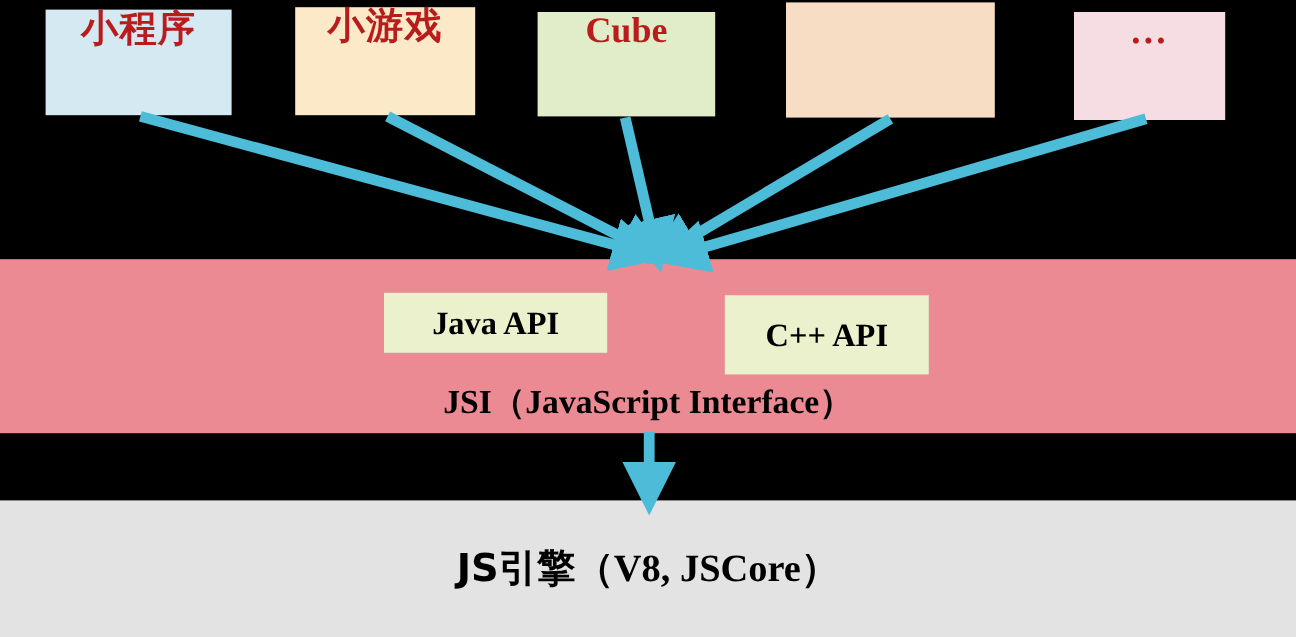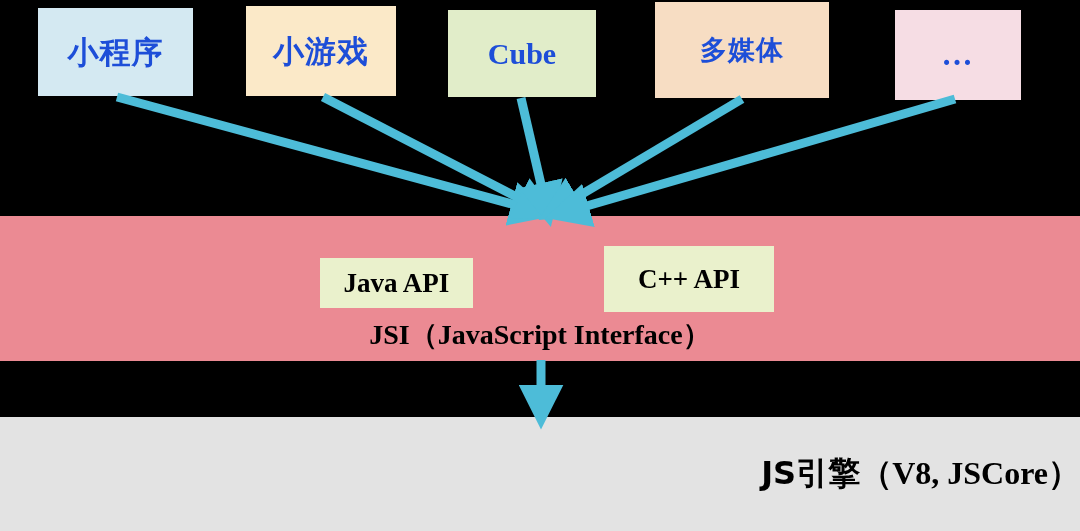--- a/index.html
+++ b/index.html
@@ -32,22 +32,22 @@
     height: 114px;
     background: #e3e3e3;
   }
 
   
   .top-box {
     position: absolute;
     display: flex;
     flex-direction: column;
     align-items: center;
-    justify-content: center;
-    color: #1d4ed8;
+    justify-content: flex-start;
+    color: #b91c1c;
     text-align: center;
     line-height: 1.05;
   }
   .cjk {
     font-family: "DejaVu Sans", "Liberation Sans", sans-serif;
     font-weight: bold;
   }
   .latin {
     font-family: "Liberation Serif", "DejaVu Serif", serif;
     font-weight: bold;
@@ -81,21 +81,21 @@
     position: absolute;
     display: flex;
     align-items: center;
     justify-content: center;
     background: #eaf1cc;
     color: #000000;
     font-family: "Liberation Serif", "DejaVu Serif", serif;
     font-weight: bold;
     font-size: 27px;
   }
-  #api-java { left: 320px; top: 258px; width: 153px; height: 50px; }
+  #api-java { left: 320px; top: 244px; width: 186px; height: 50px; }
   #api-cpp  { left: 604px; top: 246px; width: 170px; height: 66px; }
 
   #jsi-label {
     position: absolute;
     left: 0;
     top: 316px;
     width: 1080px;
     text-align: center;
     color: #000000;
     font-family: "Liberation Serif", "DejaVu Serif", serif;
@@ -103,21 +103,21 @@
     font-size: 28px;
     letter-spacing: 0px;
   }
 
   
   #engine-label {
     position: absolute;
     left: 0;
     top: 452px;
     width: 1080px;
-    text-align: right;
+    text-align: center;
     color: #000000;
     font-weight: bold;
     font-size: 32px;
   }
   #engine-label .cjk { font-size: 32px; }
   #engine-label .latin { font-size: 32px; }
 </style>
 </head>
 <body>
 
@@ -132,21 +132,20 @@
 
   <div class="top-box" id="box-cube">
     <div class="latin">Cube</div>
   </div>
 
   <div class="top-box" id="box-minigame">
     <div class="cjk">小游戏</div>
   </div>
 
   <div class="top-box" id="box-multimedia">
-    <div class="cjk">多媒体</div>
   </div>
 
   <div class="top-box" id="box-ellipsis">
     <div class="latin">…</div>
   </div>
 
   <svg id="arrows" viewBox="0 0 1080 531">
     <defs>
       <marker id="head" markerWidth="5" markerHeight="5" refX="2.6" refY="2.5" orient="auto">
         <path d="M0,0 L5,2.5 L0,5 z" fill="#4dbcd8"></path>

